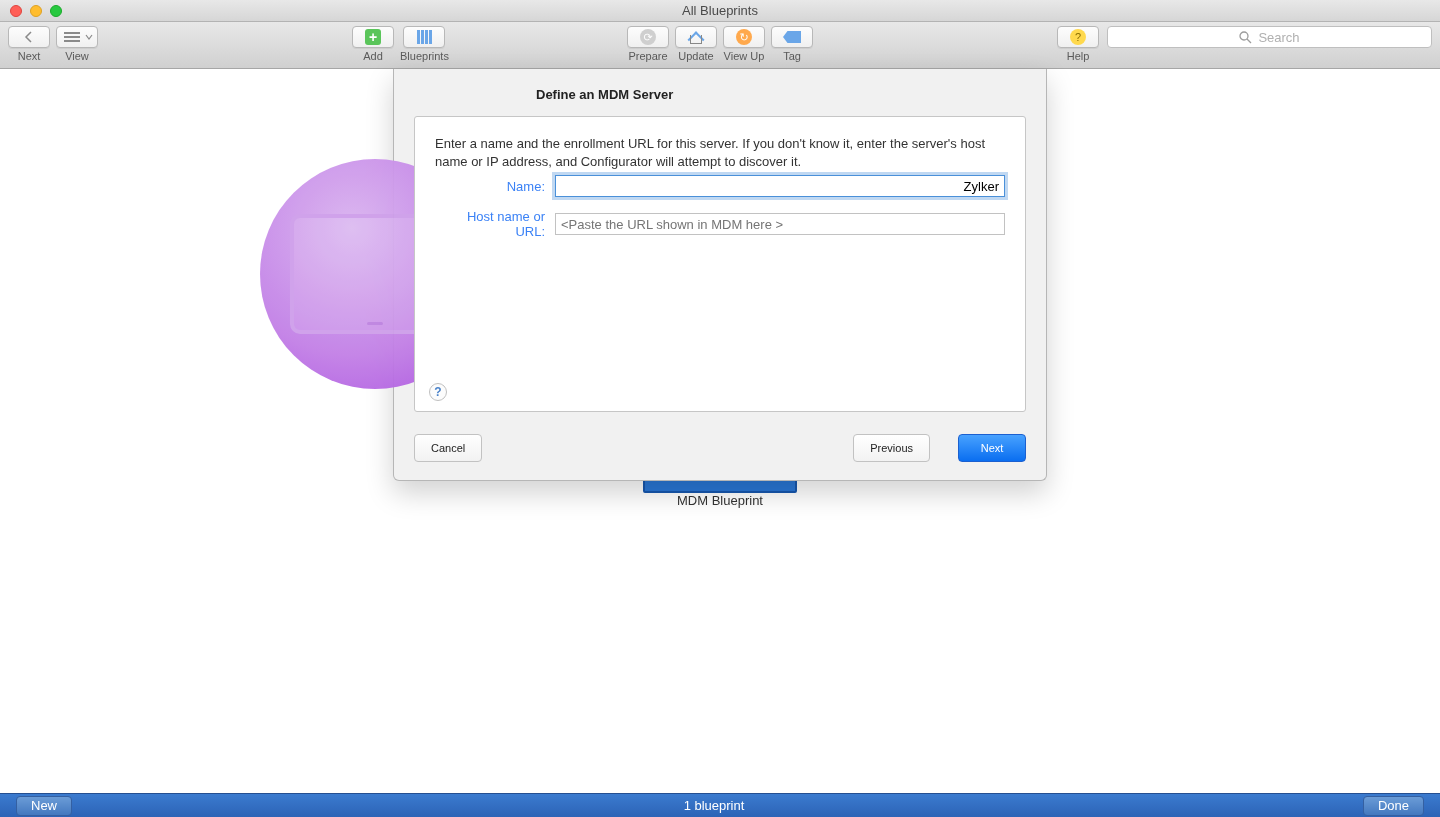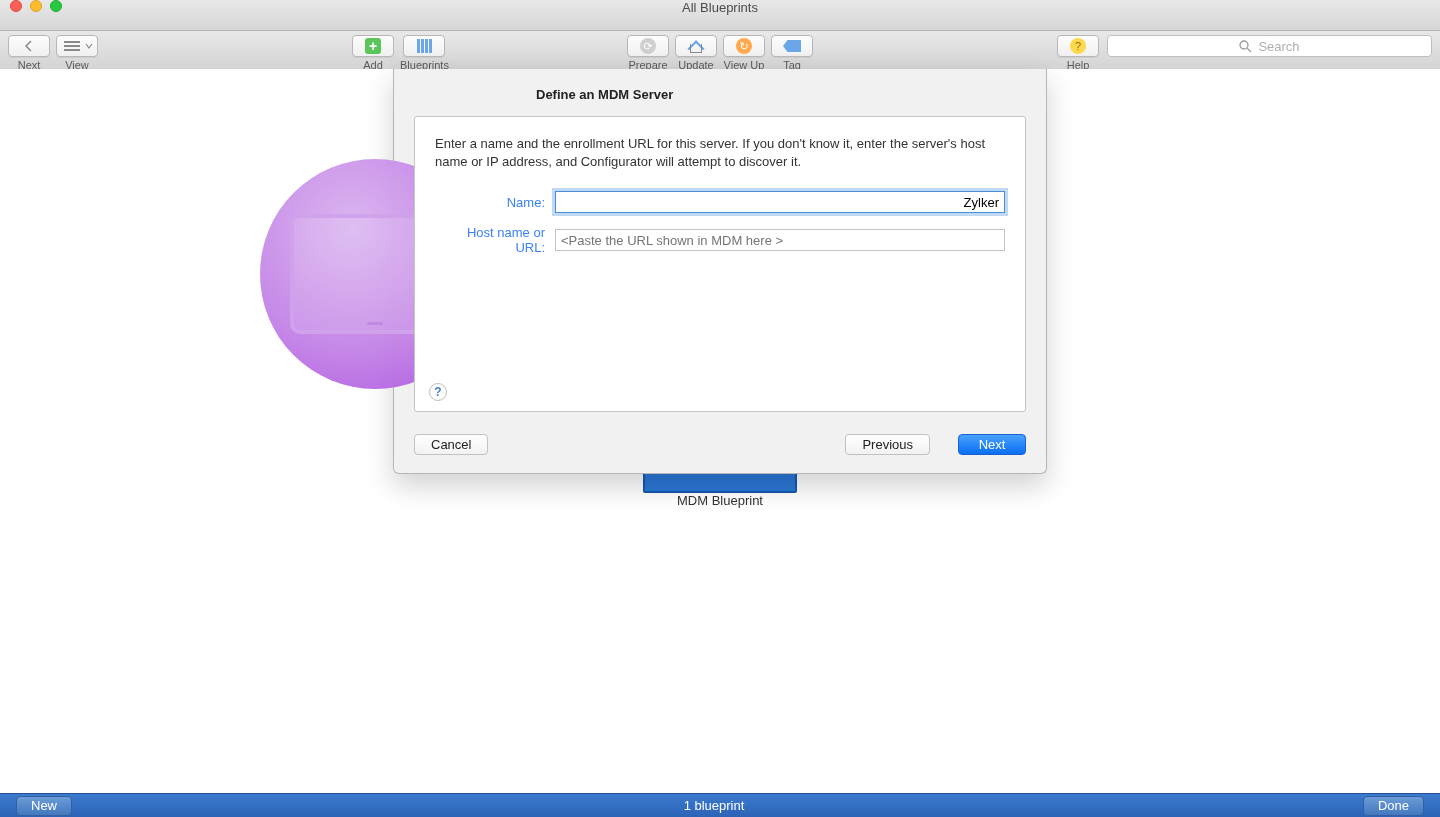--- a/index.html
+++ b/index.html
@@ -1,19 +1,19 @@
 <!DOCTYPE html>
 <html><head>
   <meta charset="utf-8">
   <style>
     * { box-sizing: border-box; margin: 0; padding: 0; }
     body { font-family: -apple-system, "Helvetica Neue", Helvetica, Arial, sans-serif; font-size: 13px; background: #fff; width: 1440px; height: 817px; overflow: hidden; position: relative; }
     
     
-    .titlebar { height: 31px; background: linear-gradient(#e8e8e8, #d6d6d6); border-bottom: 1px solid #b3b3b3; display: flex; align-items: flex-start; position: relative; }
+    .titlebar { height: 22px; background: linear-gradient(#e8e8e8, #d6d6d6); border-bottom: 1px solid #b3b3b3; display: flex; align-items: center; position: relative; }
     .traffic-lights { display: flex; gap: 8px; padding-left: 10px; }
     .tl { width: 12px; height: 12px; border-radius: 50%; }
     .tl-close { background: #ff5f57; border: 0.5px solid #e0443e; }
     .tl-min { background: #ffbd2e; border: 0.5px solid #dea123; }
     .tl-max { background: #28c940; border: 0.5px solid #1aab2a; }
     .titlebar-title { position: absolute; left: 0; right: 0; text-align: center; font-size: 13px; color: #4a4a4a; pointer-events: none; }
     
     
     .toolbar { height: 47px; background: linear-gradient(#e8e8e8, #d0d0d0); border-bottom: 1px solid #a6a6a6; display: flex; align-items: flex-start; padding: 4px 8px 0; position: relative; }
     .tb-group { display: flex; gap: 6px; }
@@ -40,28 +40,28 @@
     
     .blueprint-item { position: absolute; top: 394px; left: 640px; width: 160px; display: flex; flex-direction: column; align-items: center; }
     .bp-icon { width: 154px; height: 30px; background: #2a77d6; border: 2px solid #1757ae; border-radius: 2px; }
     .bp-label { font-size: 13px; color: #333; }
     
     
     .sheet { position: absolute; top: 0; left: 393px; width: 654px; background: #f1f1f1; border: 1px solid #b6b6b6; border-top: none; border-radius: 0 0 6px 6px; box-shadow: 0 12px 28px rgba(0,0,0,0.18); }
     .sheet-body { padding: 18px 20px 12px; }
     .sheet-title { font-size: 13px; font-weight: bold; color: #222; margin-bottom: 14px; text-align: left; padding-left: 122px; }
     .sheet-inner { border: 1px solid #c6c6c6; background: #fff; border-radius: 3px; padding: 18px 20px 14px; min-height: 296px; position: relative; }
-    .inner-text { font-size: 13px; color: #333; line-height: 1.4; margin-bottom: 20px; }
+    .inner-text { font-size: 13px; color: #333; line-height: 1.4; margin-bottom: 4px; }
     .form-row { display: flex; align-items: center; margin-bottom: 12px; }
     .form-label { flex: 0 0 120px; text-align: right; padding-right: 10px; font-size: 13px; color: #3b82f6; }
     .form-input { flex: 1; height: 22px; border: 1px solid #c2c2c2; padding: 0 5px; font-size: 13px; font-family: inherit; }
     .form-input.focused { border: 1px solid #4a90d9; box-shadow: 0 0 0 3px rgba(74,144,217,0.35); text-align: right; }
     .help-dot { position: absolute; bottom: 10px; left: 14px; width: 18px; height: 18px; border: 1px solid #c0c0c0; border-radius: 50%; color: #4a82c9; font-size: 12px; font-weight: bold; display: flex; align-items: center; justify-content: center; background: #fcfcfc; }
     .sheet-footer { display: flex; padding: 10px 20px 18px; }
-    .btn { height: 21px; min-width: 68px; padding: 0 16px; border: 1px solid #c2c2c2; border-radius: 4px; background: linear-gradient(#fff, #f2f2f2); font-size: 13px; color: #222; display: flex; align-items: center; justify-content: center; }
+    .btn { height: 28px; min-width: 68px; padding: 0 16px; border: 1px solid #c2c2c2; border-radius: 4px; background: linear-gradient(#fff, #f2f2f2); font-size: 11px; color: #222; display: flex; align-items: center; justify-content: center; }
     .btn-primary { background: linear-gradient(#48a2ff, #0a6ef0); border: 1px solid #1b60d0; color: #fff; }
     .spacer { flex: 1; }
     
     
     .sidebar-graphic { position: absolute; top: 90px; left: -134px; width: 230px; height: 230px; border-radius: 50%; background: radial-gradient(circle at 40% 30%, #d9b3f0, #c27fe6 60%, #a94de0); opacity: 0.95; z-index: 0; display:flex; align-items:center; justify-content:center; }
     .sg-device { width: 170px; height: 120px; border: 4px solid #ce9eea; border-radius: 10px; background: rgba(255,255,255,0.12); position:relative; }
     .sg-device .home { position:absolute; bottom:5px; left:50%; transform:translateX(-50%); width:16px; height:3px; background:#bd82e0; border-radius:2px; }
     .sheet-body { position: relative; z-index: 1; }
     
     

